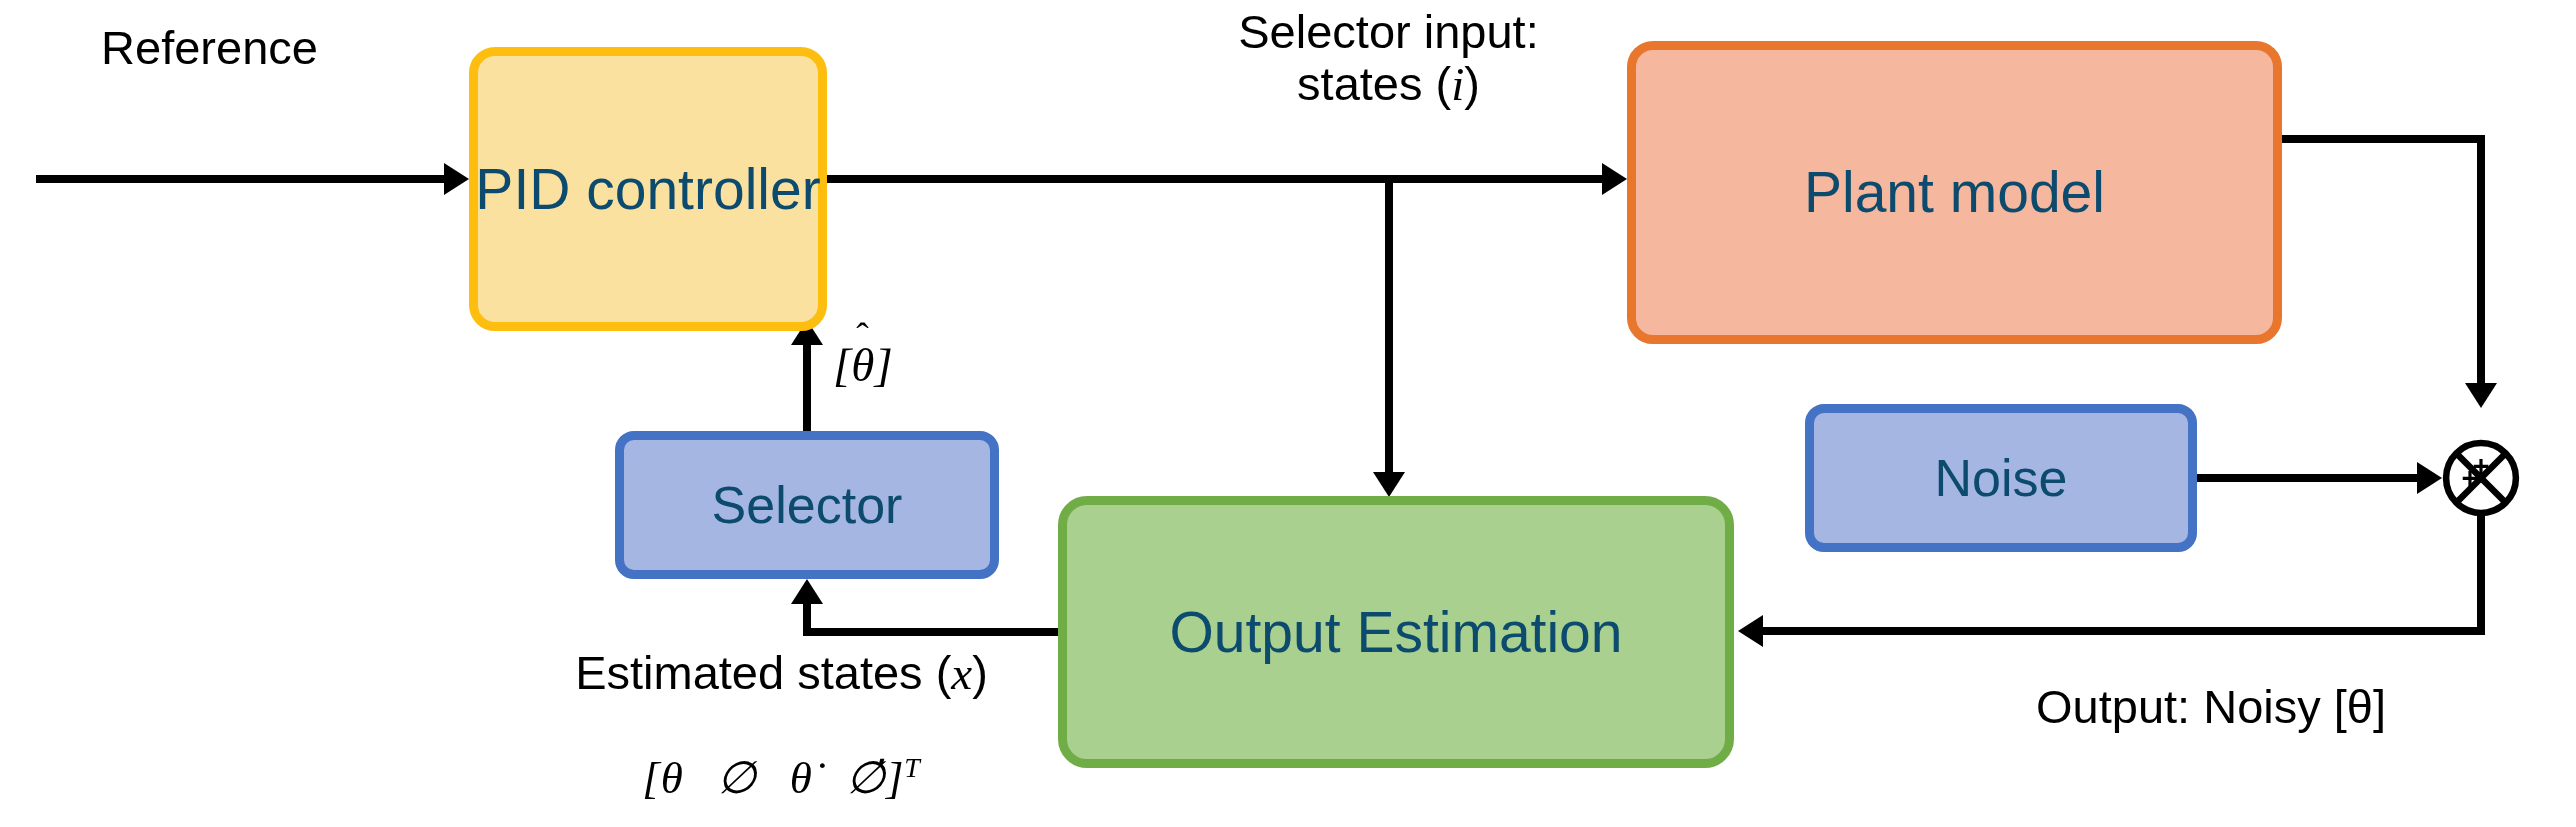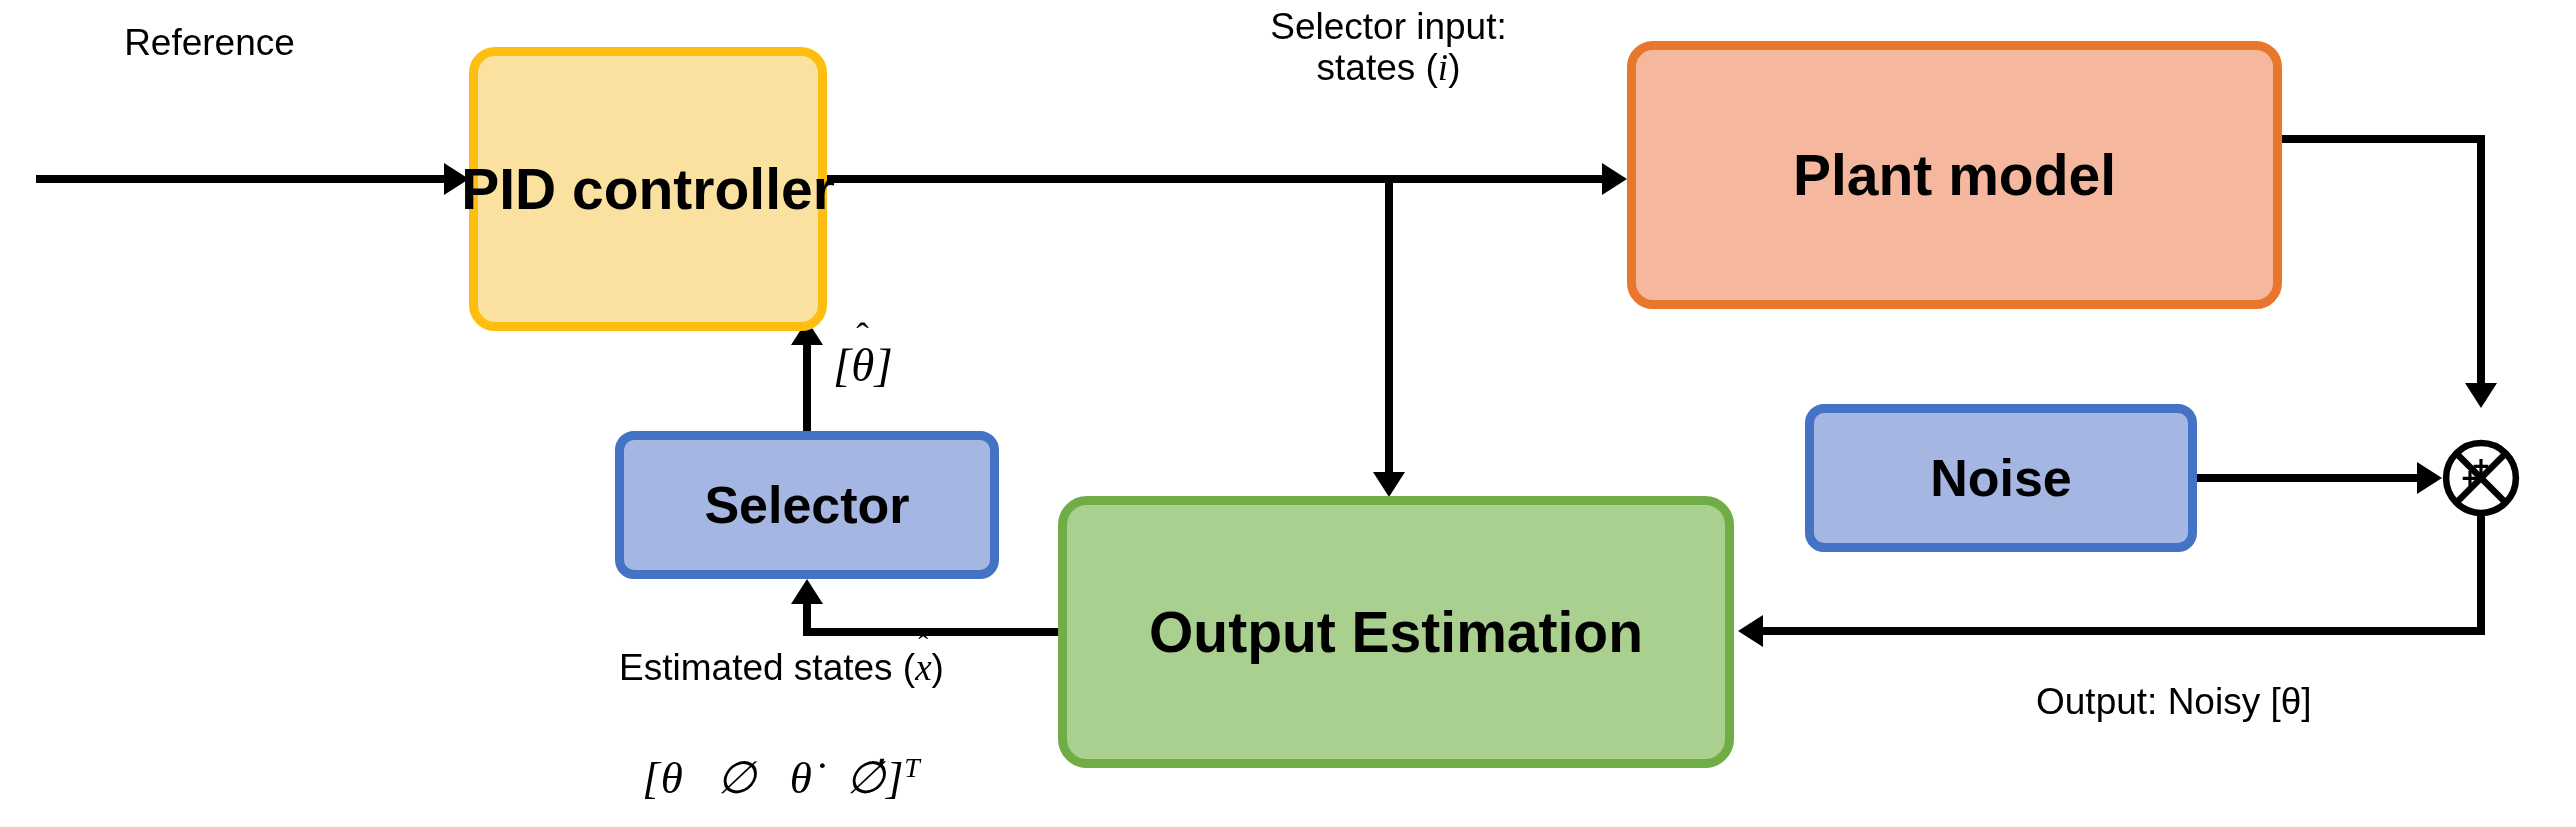--- a/index.html
+++ b/index.html
@@ -1,27 +1,27 @@
 <!DOCTYPE html>
 <html style="font-size:11.6px"><head>
 <meta charset="utf-8">
 <style>
   html,body{margin:0;padding:0;background:#ffffff;}
   body{width:2576px;height:828px;font-family:"Liberation Sans",sans-serif;}
   #stage{position:relative;width:2576px;height:828px;background:#fff;overflow:hidden;}
 
   .block{position:absolute;display:flex;align-items:center;justify-content:center;
          box-sizing:border-box;border-style:solid;text-align:center;}
-  .block .blabel{font-weight:bold;color:#000000;line-height:1;white-space:nowrap;}
+  .block .blabel{font-weight:normal;color:#0c4a6e;line-height:1;white-space:nowrap;}
 
   #pid-block{left:469px;top:47px;width:358px;height:284px;border-width:9.5px;
              border-color:#FDBE10;background:#FBE1A0;border-radius:26px;}
   #pid-block .blabel{font-size:57px;}
 
-  #plant-block{left:1627px;top:41px;width:655px;height:268px;border-width:9.5px;
+  #plant-block{left:1627px;top:41px;width:655px;height:303px;border-width:9.5px;
                border-color:#E8762C;background:#F5B79D;border-radius:26px;}
   #plant-block .blabel{font-size:57px;}
 
   #noise-block{left:1805px;top:404px;width:392px;height:148px;border-width:9.5px;
                border-color:#4472C4;background:#A6B6E2;border-radius:19px;}
   #noise-block .blabel{font-size:52px;}
 
   #selector-block{left:615px;top:431px;width:384px;height:148px;border-width:9.5px;
                   border-color:#4472C4;background:#A6B6E2;border-radius:19px;}
   #selector-block .blabel{font-size:52px;}
@@ -34,21 +34,21 @@
   .h{height:8px;}
   .v{width:8px;}
 
   .ah{position:absolute;width:0;height:0;}
   .ah-right{border-top:16px solid transparent;border-bottom:16px solid transparent;border-left:25px solid #000;}
   .ah-left{border-top:16px solid transparent;border-bottom:16px solid transparent;border-right:25px solid #000;}
   .ah-down{border-left:16px solid transparent;border-right:16px solid transparent;border-top:25px solid #000;}
   .ah-up{border-left:16px solid transparent;border-right:16px solid transparent;border-bottom:25px solid #000;}
 
   .lbl{position:absolute;color:#000;white-space:nowrap;line-height:1.12;}
-  .lbl.plain{font-family:"Liberation Sans",sans-serif;font-size:37px;}
+  .lbl.plain{font-family:"Liberation Sans",sans-serif;font-size:47px;}
   .lbl.math{font-family:"Liberation Serif",serif;font-style:italic;font-size:42px;}
   .lbl.center{text-align:center;}
 
   .sumwrap{position:absolute;left:2441px;top:438px;width:80px;height:80px;}
   .sumwrap svg{display:block;}
   sup{font-size:0.62em;vertical-align:super;font-style:italic;}
   sub{font-size:0.62em;vertical-align:sub;font-style:italic;}
   .hat{position:relative;display:inline-block;}
   .hat > .hatmark{position:absolute;left:50%;transform:translateX(-52%);top:-0.60em;font-size:0.80em;font-style:normal;}
   .vecrow{letter-spacing:0.02em;}

